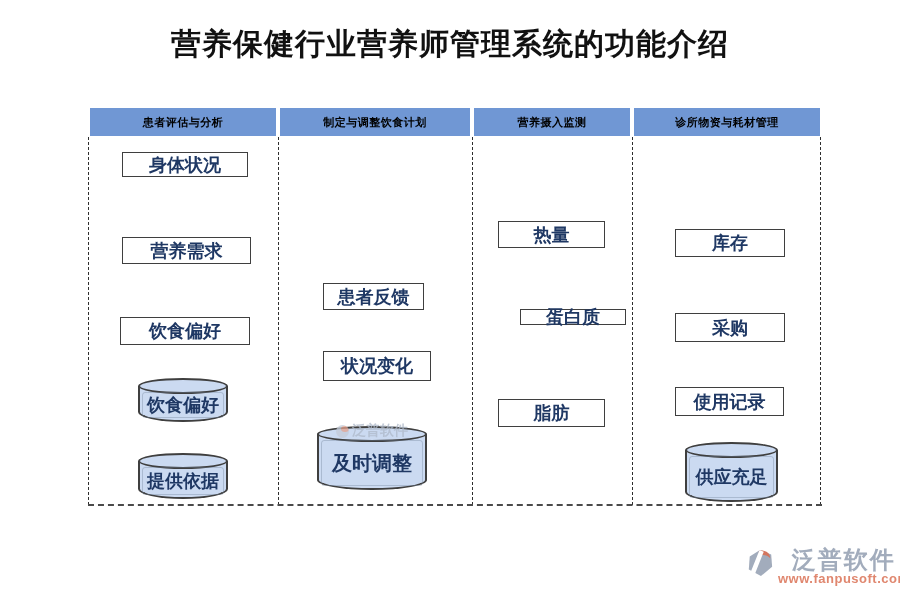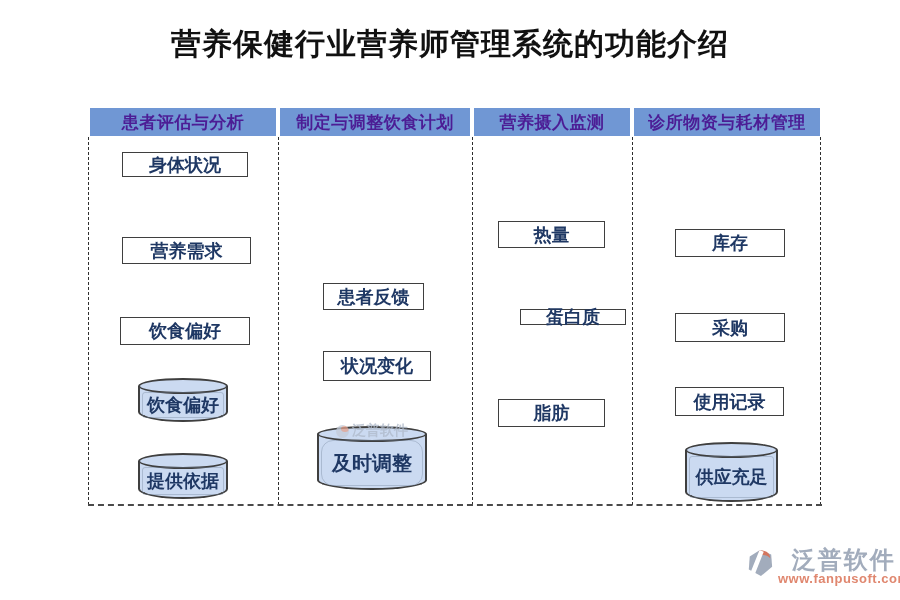--- a/index.html
+++ b/index.html
@@ -7,21 +7,21 @@
               font-family:"Liberation Sans","DejaVu Sans",sans-serif; }
   .stage { position:relative; width:900px; height:600px; }
 
   .title { position:absolute; top:24px; left:0; width:100%; text-align:center;
            font-family:"Liberation Serif","DejaVu Serif",serif;
            font-size:30px; font-weight:bold; color:#111111; letter-spacing:1px; }
 
   .diagram { position:absolute; left:88px; top:108px; width:734px; height:400px; }
 
   .col-header { position:absolute; top:0; height:28px; background:#7097d4;
-                color:#4c1d95; font-weight:bold; font-size:17px;
+                color:#000000; font-weight:bold; font-size:11px;
                 display:flex; align-items:center; justify-content:center;
                 letter-spacing:0.5px; }
 
   .vline { position:absolute; top:29px; height:368px; width:0;
            border-left:1.5px dashed #2e2e2e; }
   .hline { position:absolute; left:0; top:396px; width:734px; height:0;
            border-top:2px dashed #4a4a4a; }
 
   .fbox { position:absolute; background:#ffffff; border:1.5px solid #3f3f3f;
           display:flex; align-items:center; justify-content:center;
@@ -30,21 +30,21 @@
   .cyl { position:absolute; }
   .cyl-top { position:absolute; left:0; right:0; top:0; height:16px;
              background:#cbdaf1; border:2px solid #3f3f3f; border-radius:50%; z-index:2; }
   .cyl-body { position:absolute; left:0; right:0; top:8px; bottom:0;
               background:#cbdaf1; border:2px solid #3f3f3f; border-top:none;
               border-bottom-left-radius:50% 10px; border-bottom-right-radius:50% 10px; z-index:1; }
   .cyl-label { position:absolute; left:4px; right:4px; top:14px; bottom:4px; z-index:3;
                display:flex; align-items:center; justify-content:center;
                font-weight:bold; font-size:18px; color:#1f3864;
                border:1px solid rgba(110,125,150,0.35); border-radius:3px; }
-  .cyl-big .cyl-label { font-size:20px;border-radius:12px; }
+  .cyl-big .cyl-label { font-size:20px; }
 
   .watermark { position:absolute; left:0; right:0; top:-4px; z-index:4;
                display:flex; align-items:center; justify-content:center; gap:3px;
                font-size:14px; font-weight:bold; color:#aeb9c9; opacity:0.75; }
   .wm-dot { width:13px; height:13px; border-radius:50%; background:#c3cbd8;
             position:relative; overflow:hidden; }
   .wm-dot::after { content:""; position:absolute; right:0; top:1px; width:8px; height:6px;
                    background:#e2a08c; border-radius:50%; }
 
   .footer { position:absolute; left:746px; top:548px; display:flex; align-items:flex-start; gap:4px; }

